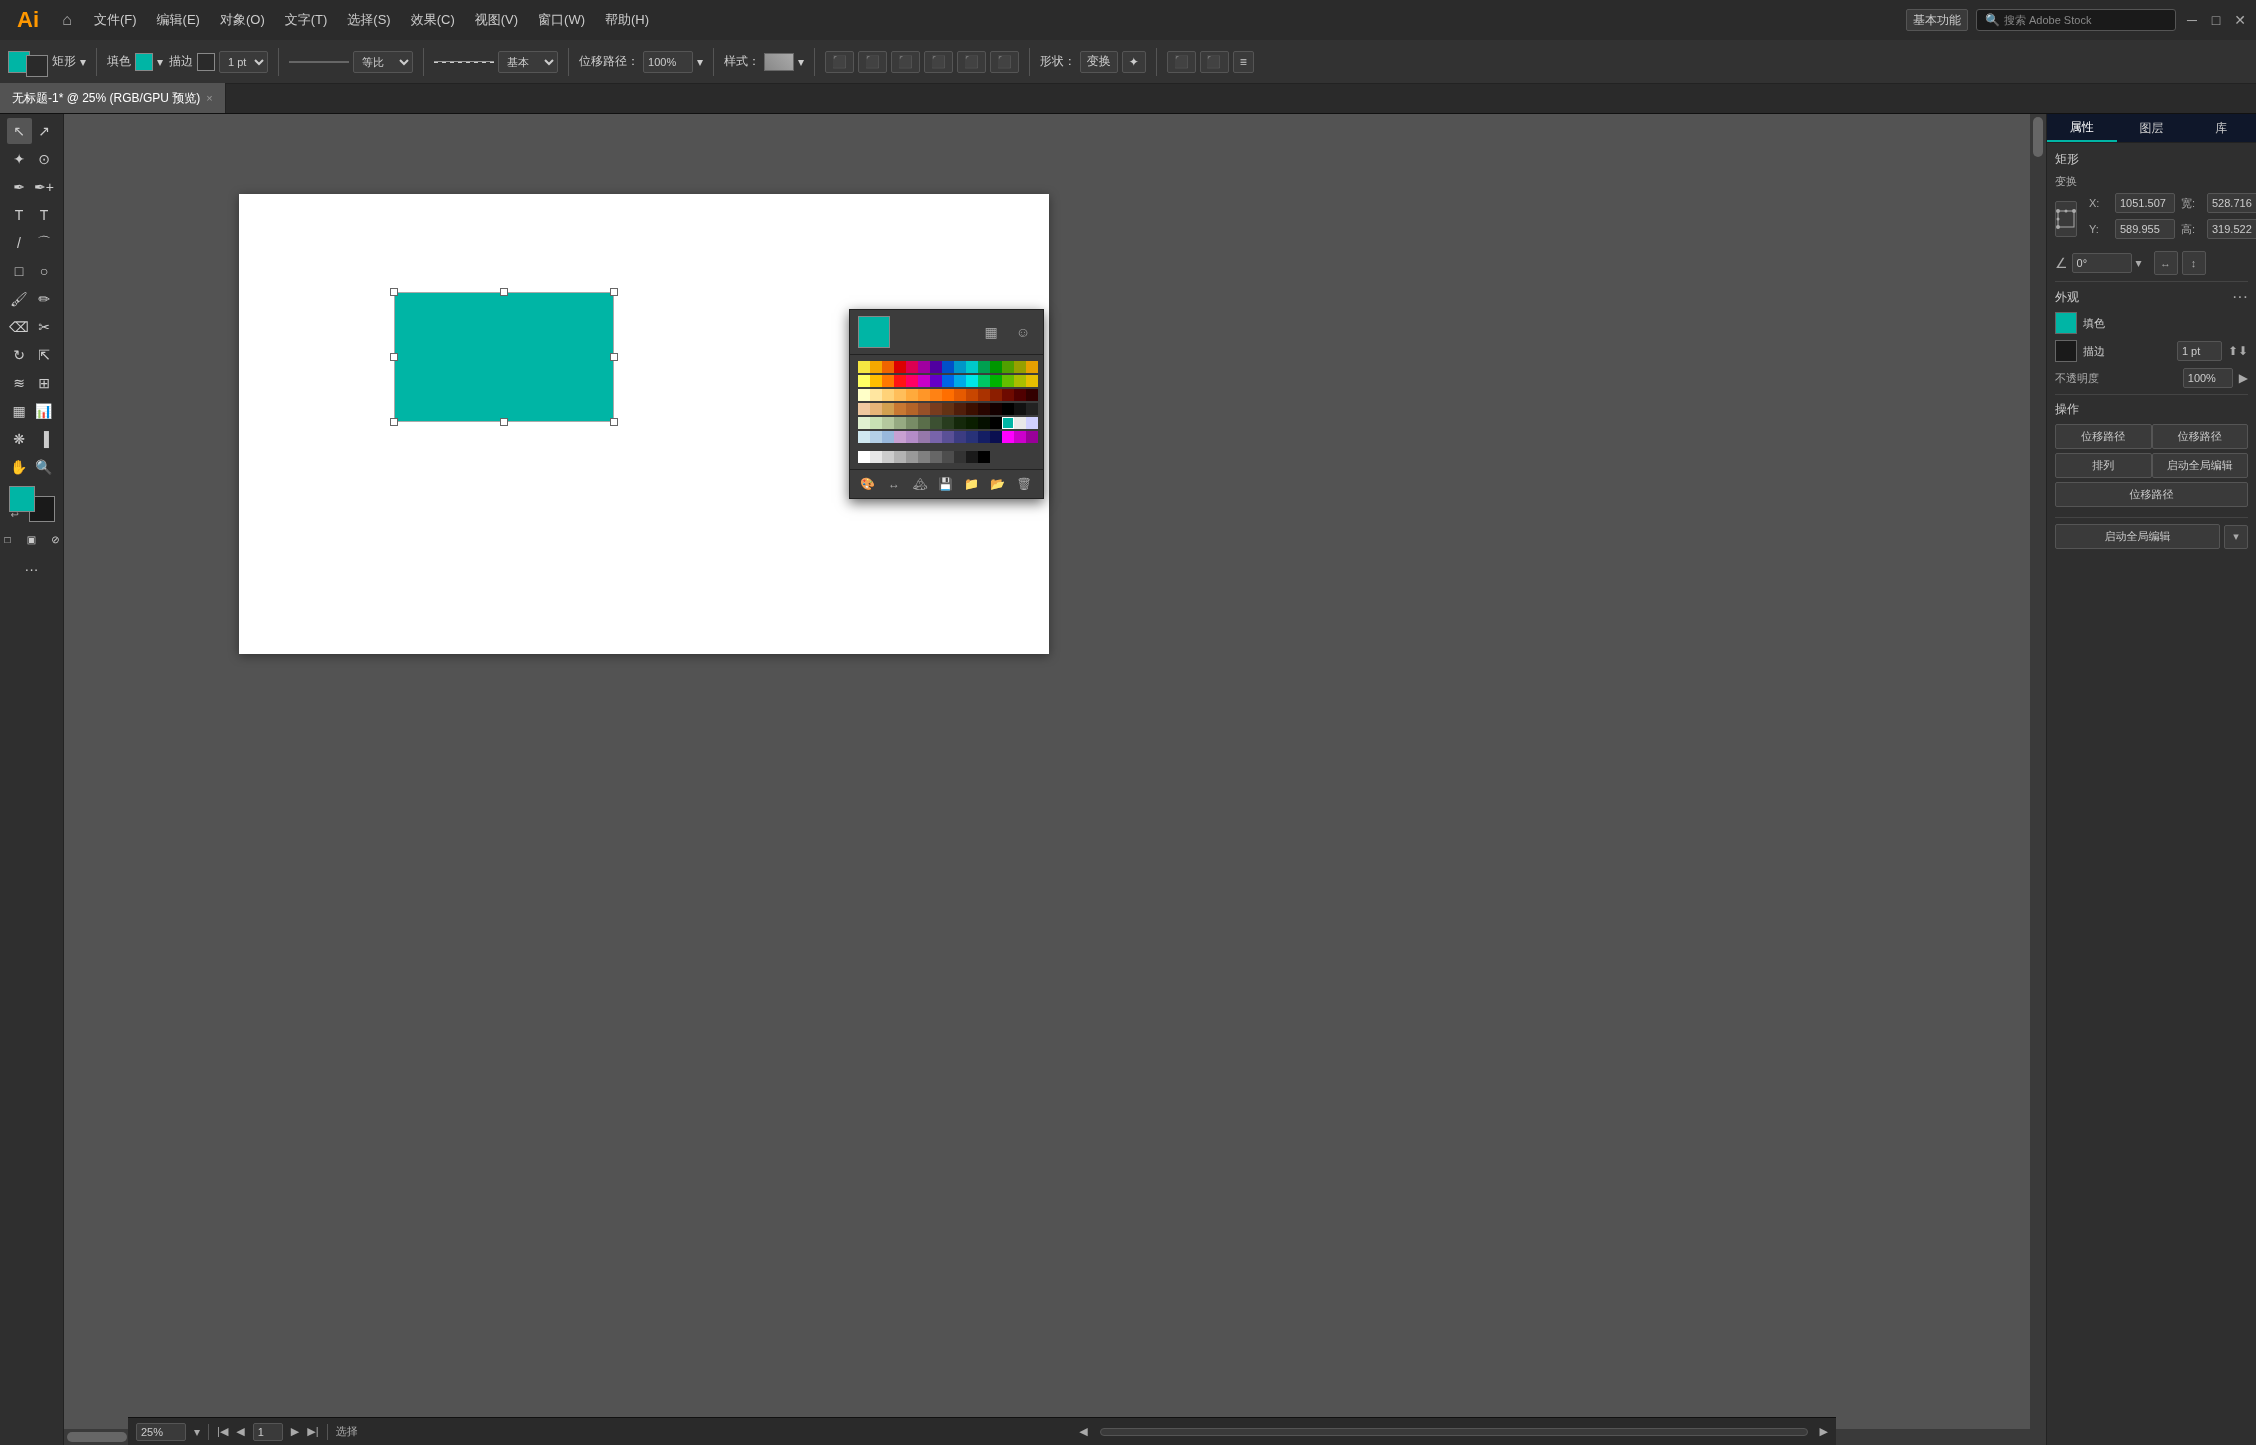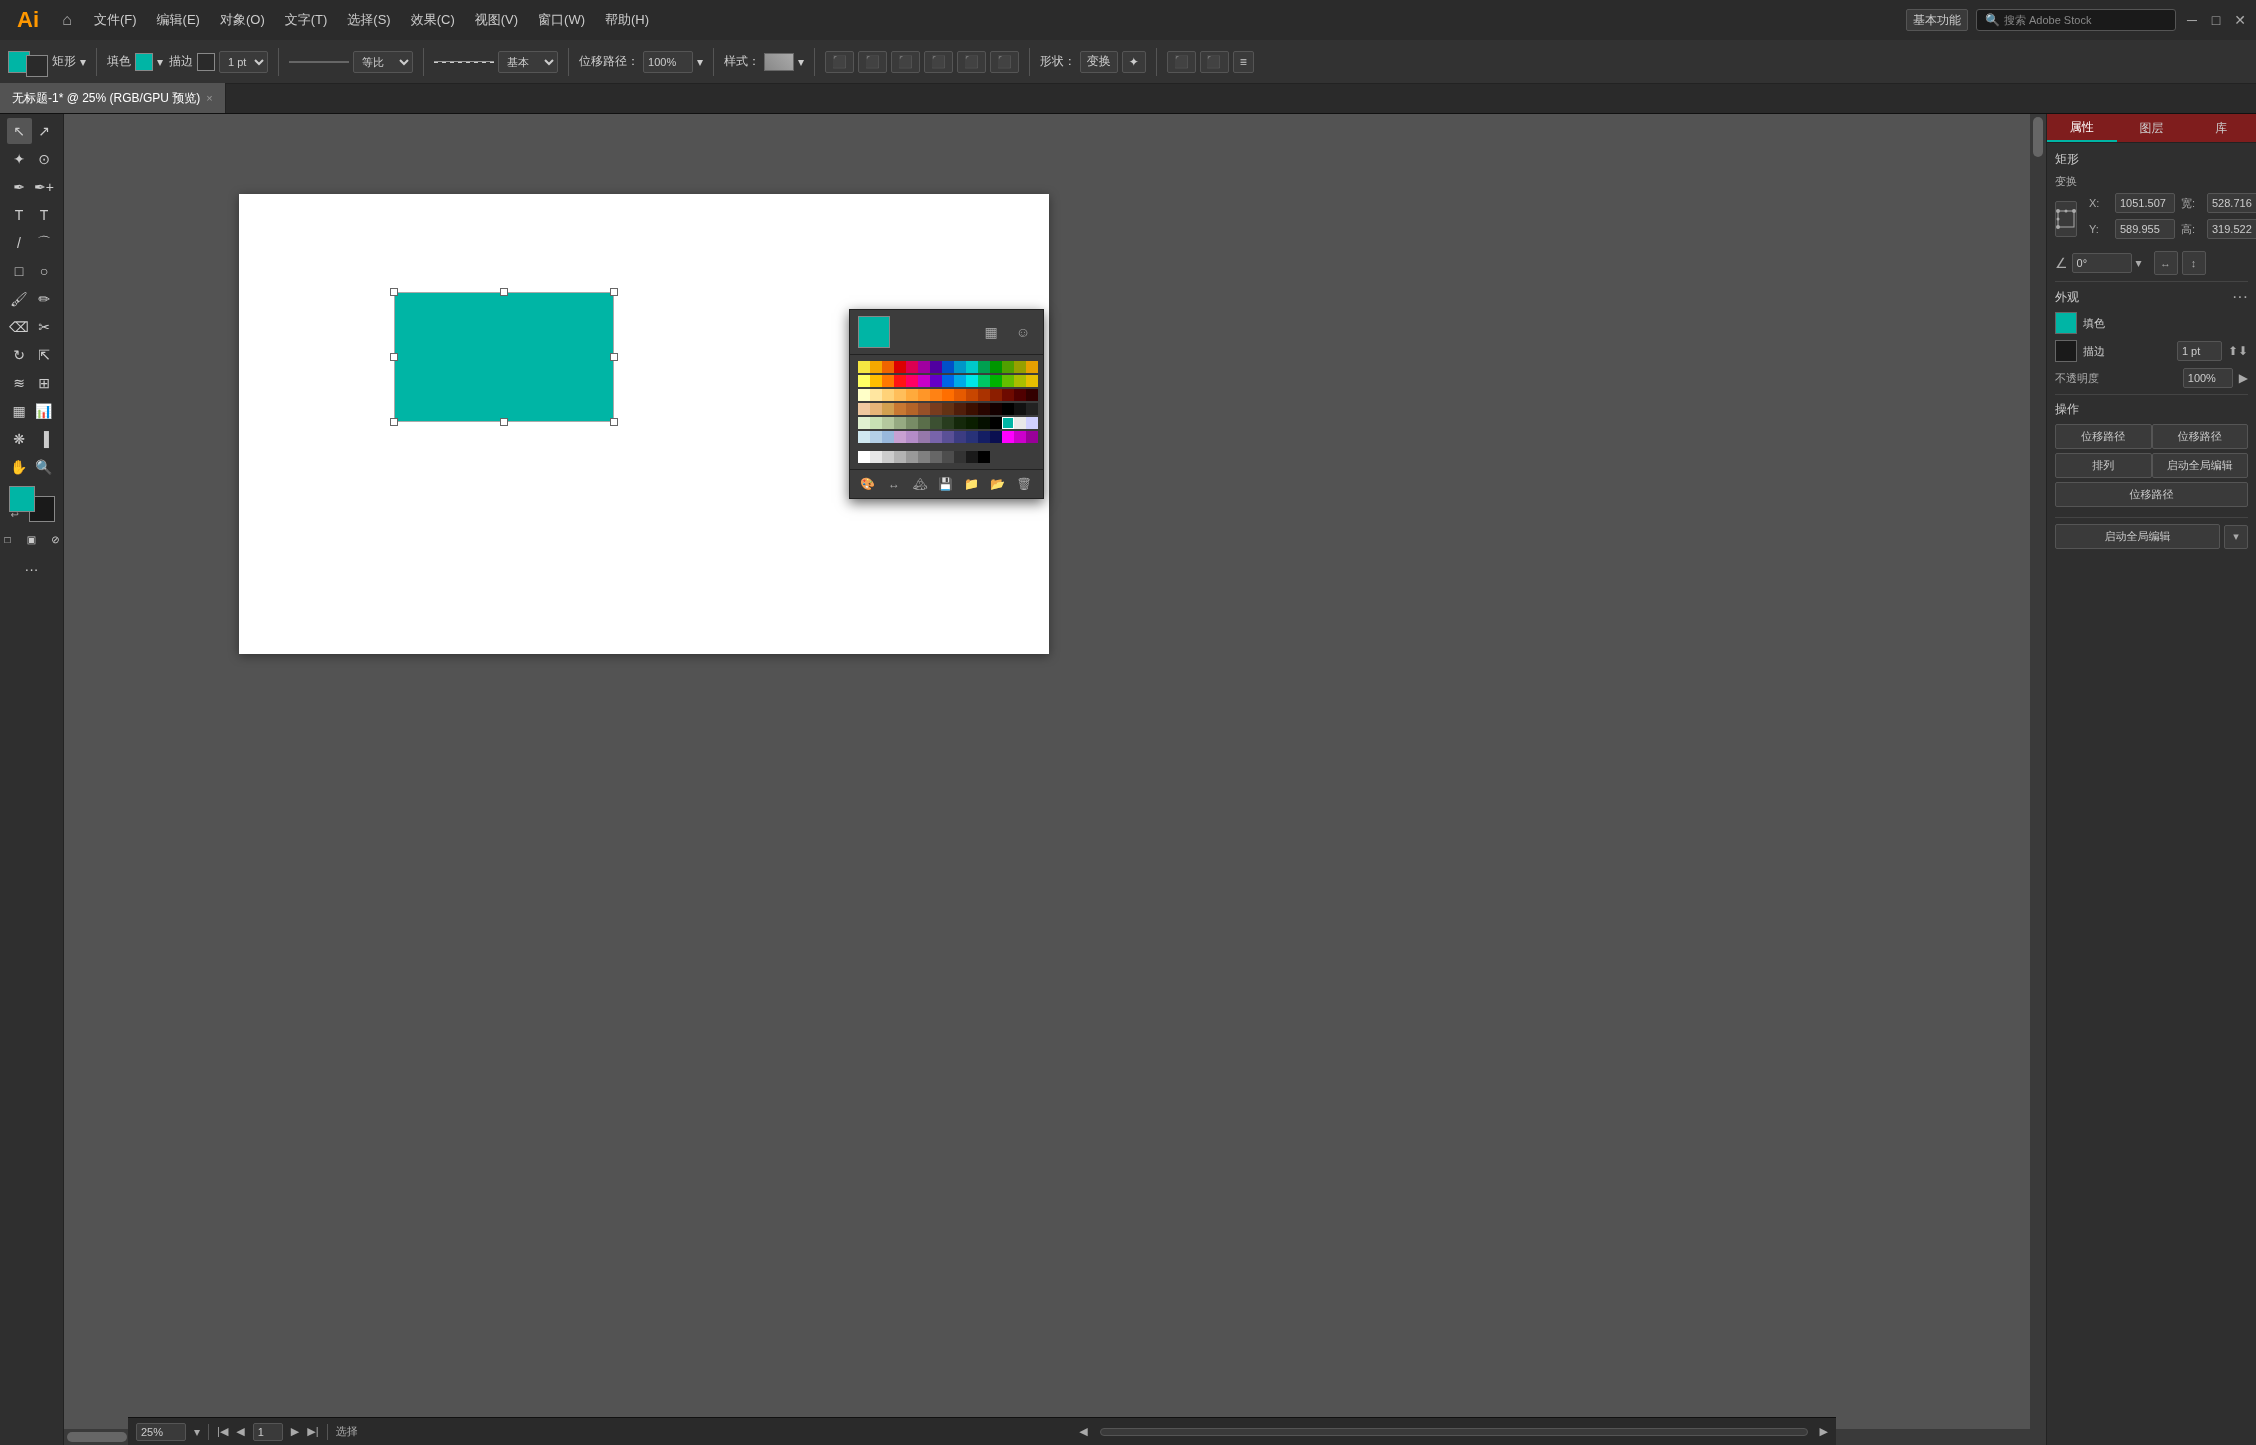--- a/index.html
+++ b/index.html
@@ -103,21 +103,21 @@
     .color-cell { width: 12px; height: 12px; cursor: pointer; flex-shrink: 0; }
     .picker-grays { padding: 0 8px 4px; }
     .picker-footer { display: flex; align-items: center; padding: 4px 8px; gap: 6px; border-top: 1px solid #222; }
     .picker-footer-icon { width: 20px; height: 20px; color: #aaa; cursor: pointer; font-size: 12px; display: flex; align-items: center; justify-content: center; }
 
     
     #right-panel {
       width: 210px; background: #2f2f2f; height: 100%; flex-shrink: 0; border-left: 1px solid #222; display: flex; flex-direction: column;
     }
     #right-tabs { display: flex; border-bottom: 1px solid #222; }
-    .right-tab { flex: 1; height: 28px; display: flex; align-items: center; justify-content: center; font-size: 12px; color: #ccc; cursor: pointer; background: #7f1d1d; }
+    .right-tab { flex: 1; height: 28px; display: flex; align-items: center; justify-content: center; font-size: 12px; color: #ccc; cursor: pointer; background: #0f172a; }
     .right-tab.active { border-bottom: 2px solid #00b5a5; color: #fff; }
     #right-content { padding: 8px; overflow-y: auto; flex: 1; }
     .panel-section-title { font-size: 12px; color: #ccc; margin-bottom: 6px; }
     .panel-subsection { font-size: 11px; color: #aaa; margin-bottom: 4px; }
     .panel-row { display: flex; align-items: center; gap: 6px; margin-bottom: 6px; }
     .panel-input-sm { background: #3a3a3a; border: 1px solid #555; color: #ccc; padding: 2px 4px; font-size: 11px; height: 20px; width: 60px; border-radius: 2px; }
     .panel-label { font-size: 11px; color: #aaa; width: 20px; }
     .panel-separator { height: 1px; background: #444; margin: 6px 0; }
     .panel-icon-btn { width: 24px; height: 24px; background: #3a3a3a; border: 1px solid #555; border-radius: 2px; display: flex; align-items: center; justify-content: center; color: #aaa; cursor: pointer; font-size: 11px; }
     .panel-color-swatch { width: 22px; height: 22px; border: 1px solid #666; cursor: pointer; }

